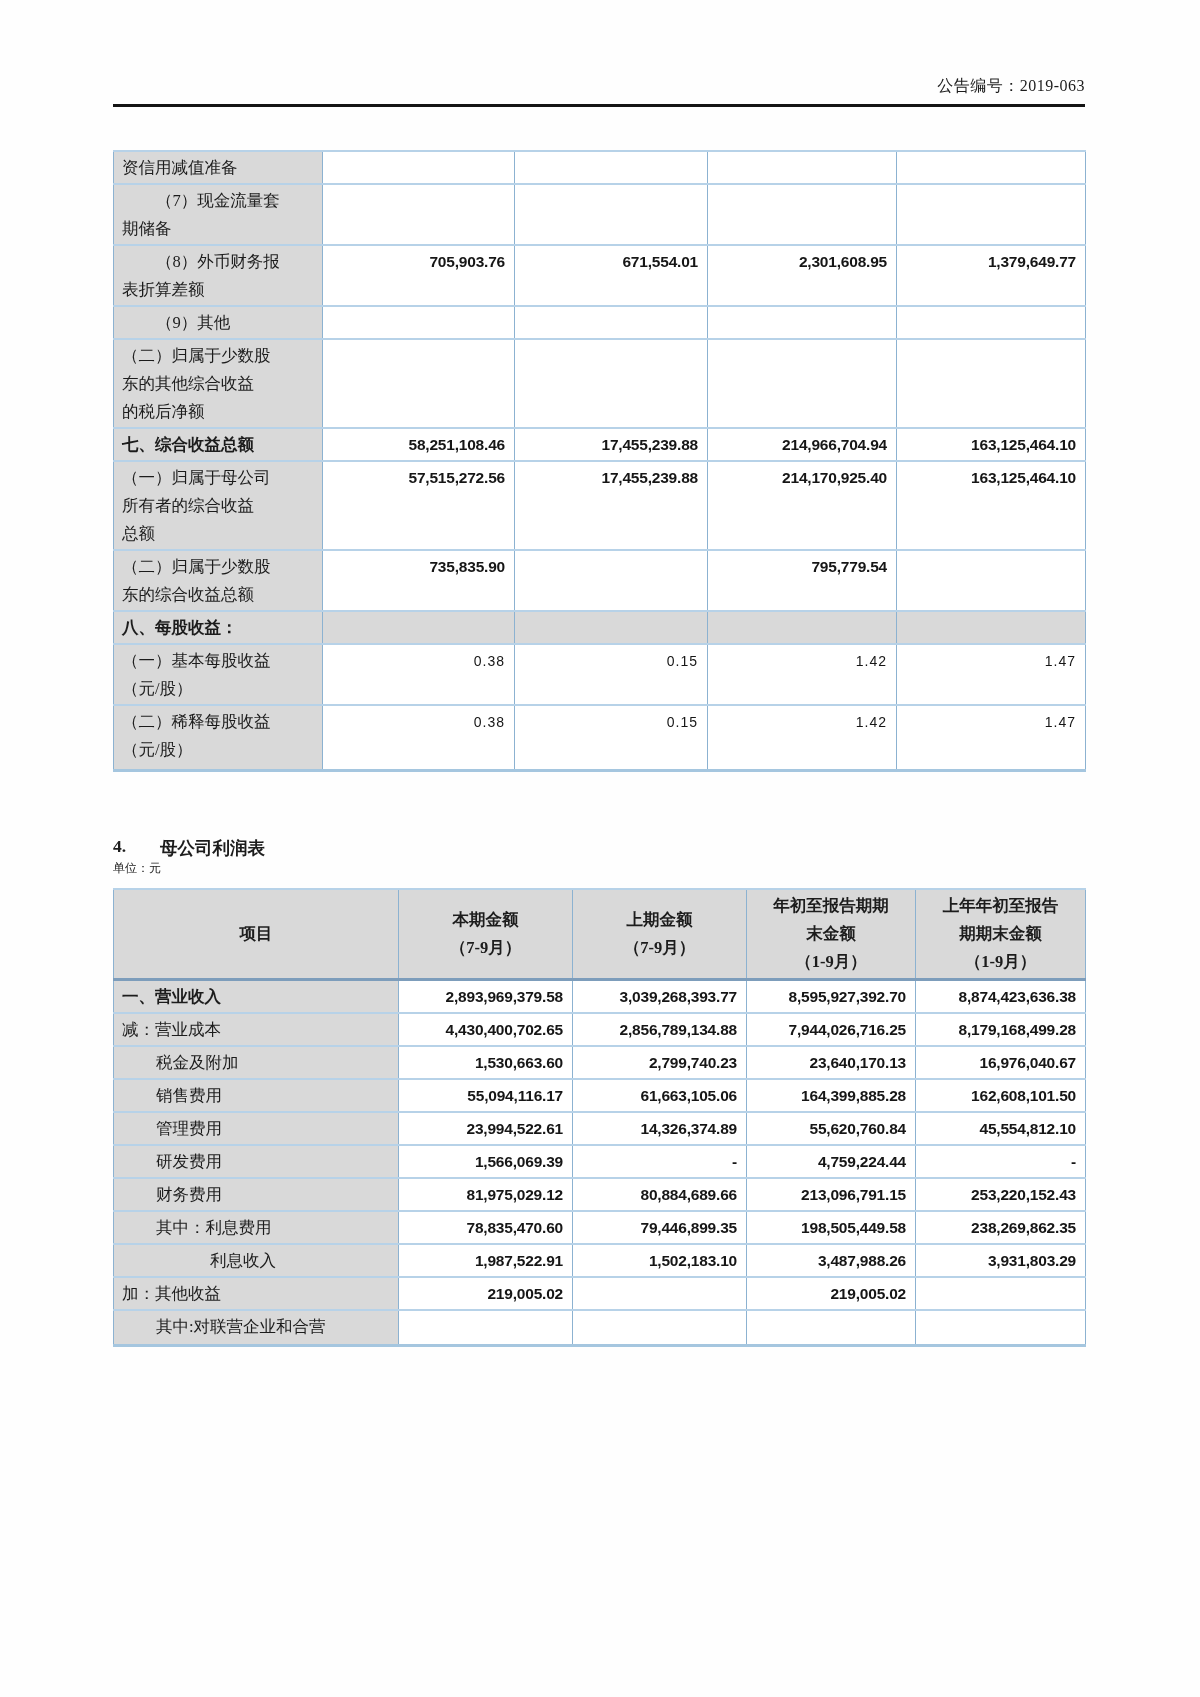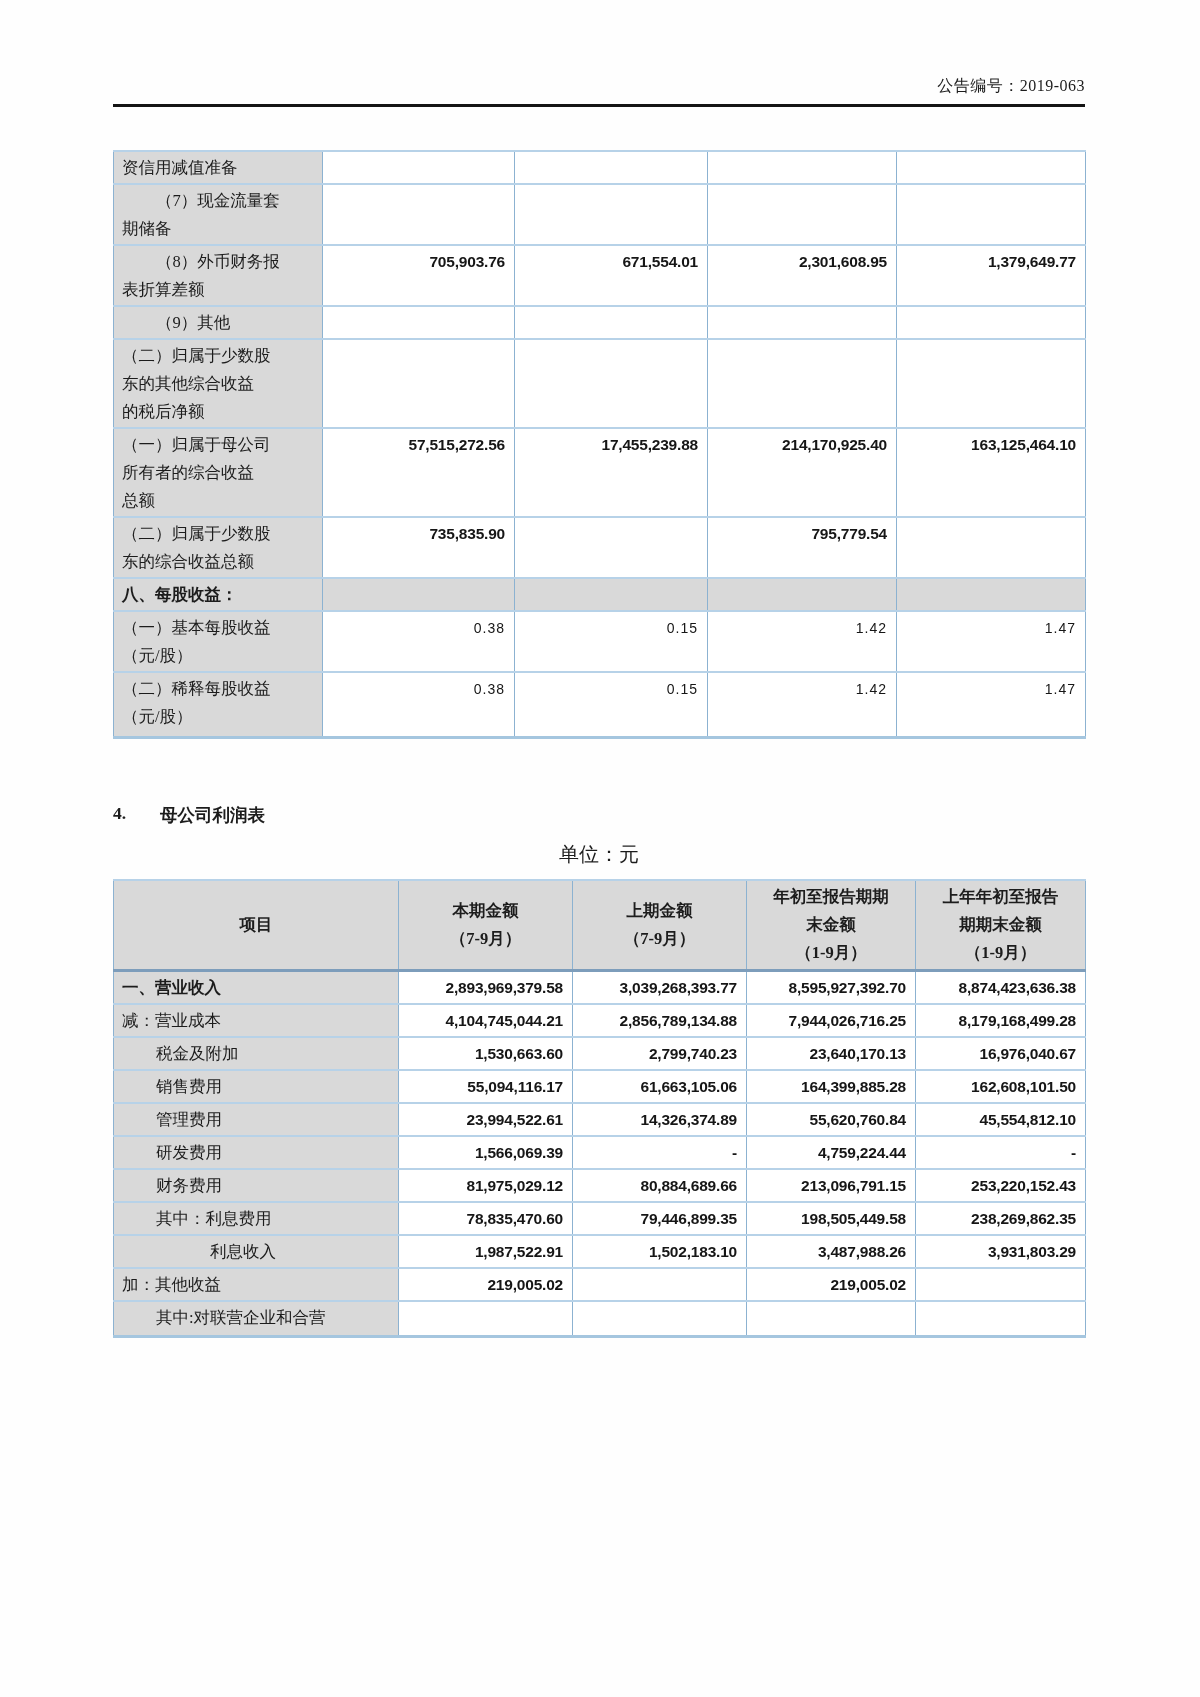--- a/index.html
+++ b/index.html
@@ -40,21 +40,21 @@
   .gray-row .num-cell{background:var(--cell-gray);}
 
   #table1{margin-top:43px;border-top:2px solid var(--bh);}
 
   .signature-row{margin-top:38px;font-size:17px;display:flex;}
   .sig-1{width:277px;}
   .sig-2{width:352px;}
 
   .section-title{margin-top:64px;font-size:17.5px;font-weight:700;display:flex;}
   .section-num{width:47px;}
-  .unit-label{margin-top:14px;text-align:center;font-size:20px;}
+  .unit-label{text-align:left;font-size:12px;}
 
   #table2{margin-top:11px;}
   #table2 th{
     background:var(--cell-gray);font-size:16.5px;font-weight:700;text-align:center;
     vertical-align:middle;line-height:28px;padding:2px 4px;border-bottom:3px solid var(--bheavy);
   }
 
   .page-footer{
     position:absolute;left:113px;width:972px;bottom:48px;text-align:center;
     font-family:"Liberation Sans",sans-serif;font-size:15px;color:#222;
@@ -105,20 +105,27 @@
             <td class="num-cell"></td>
             <td class="num-cell"></td>
             <td class="num-cell"></td>
           </tr>
           <tr style="height: 84px;">
             <td class="label-cell">（二）归属于少数股<br>东的其他综合收益<br>的税后净额</td>
             <td class="num-cell"></td>
             <td class="num-cell"></td>
             <td class="num-cell"></td>
             <td class="num-cell"></td>
+          </tr>
+          <tr style="height: 33px;">
+            <td class="label-cell bold">七、综合收益总额</td>
+            <td class="num-cell">58,251,108.46</td>
+            <td class="num-cell">17,455,239.88</td>
+            <td class="num-cell">214,966,704.94</td>
+            <td class="num-cell">163,125,464.10</td>
           </tr>
           <tr style="height: 88px;">
             <td class="label-cell">（一）归属于母公司<br>所有者的综合收益<br>总额</td>
             <td class="num-cell">57,515,272.56</td>
             <td class="num-cell">17,455,239.88</td>
             <td class="num-cell">214,170,925.40</td>
             <td class="num-cell">163,125,464.10</td>
           </tr>
           <tr style="height: 56px;">
             <td class="label-cell">（二）归属于少数股<br>东的综合收益总额</td>
@@ -179,21 +186,21 @@
       <tbody>
           <tr style="height: 30px;">
             <td class="label-cell bold">一、营业收入</td>
             <td class="num-cell">2,893,969,379.58</td>
             <td class="num-cell">3,039,268,393.77</td>
             <td class="num-cell">8,595,927,392.70</td>
             <td class="num-cell">8,874,423,636.38</td>
           </tr>
           <tr style="height: 30px;">
             <td class="label-cell">减：营业成本</td>
-            <td class="num-cell">4,104,745,044.21</td>
+            <td class="num-cell">4,430,400,702.65</td>
             <td class="num-cell">2,856,789,134.88</td>
             <td class="num-cell">7,944,026,716.25</td>
             <td class="num-cell">8,179,168,499.28</td>
           </tr>
           <tr style="height: 30px;">
             <td class="label-cell indent-1">税金及附加</td>
             <td class="num-cell">1,530,663.60</td>
             <td class="num-cell">2,799,740.23</td>
             <td class="num-cell">23,640,170.13</td>
             <td class="num-cell">16,976,040.67</td>

